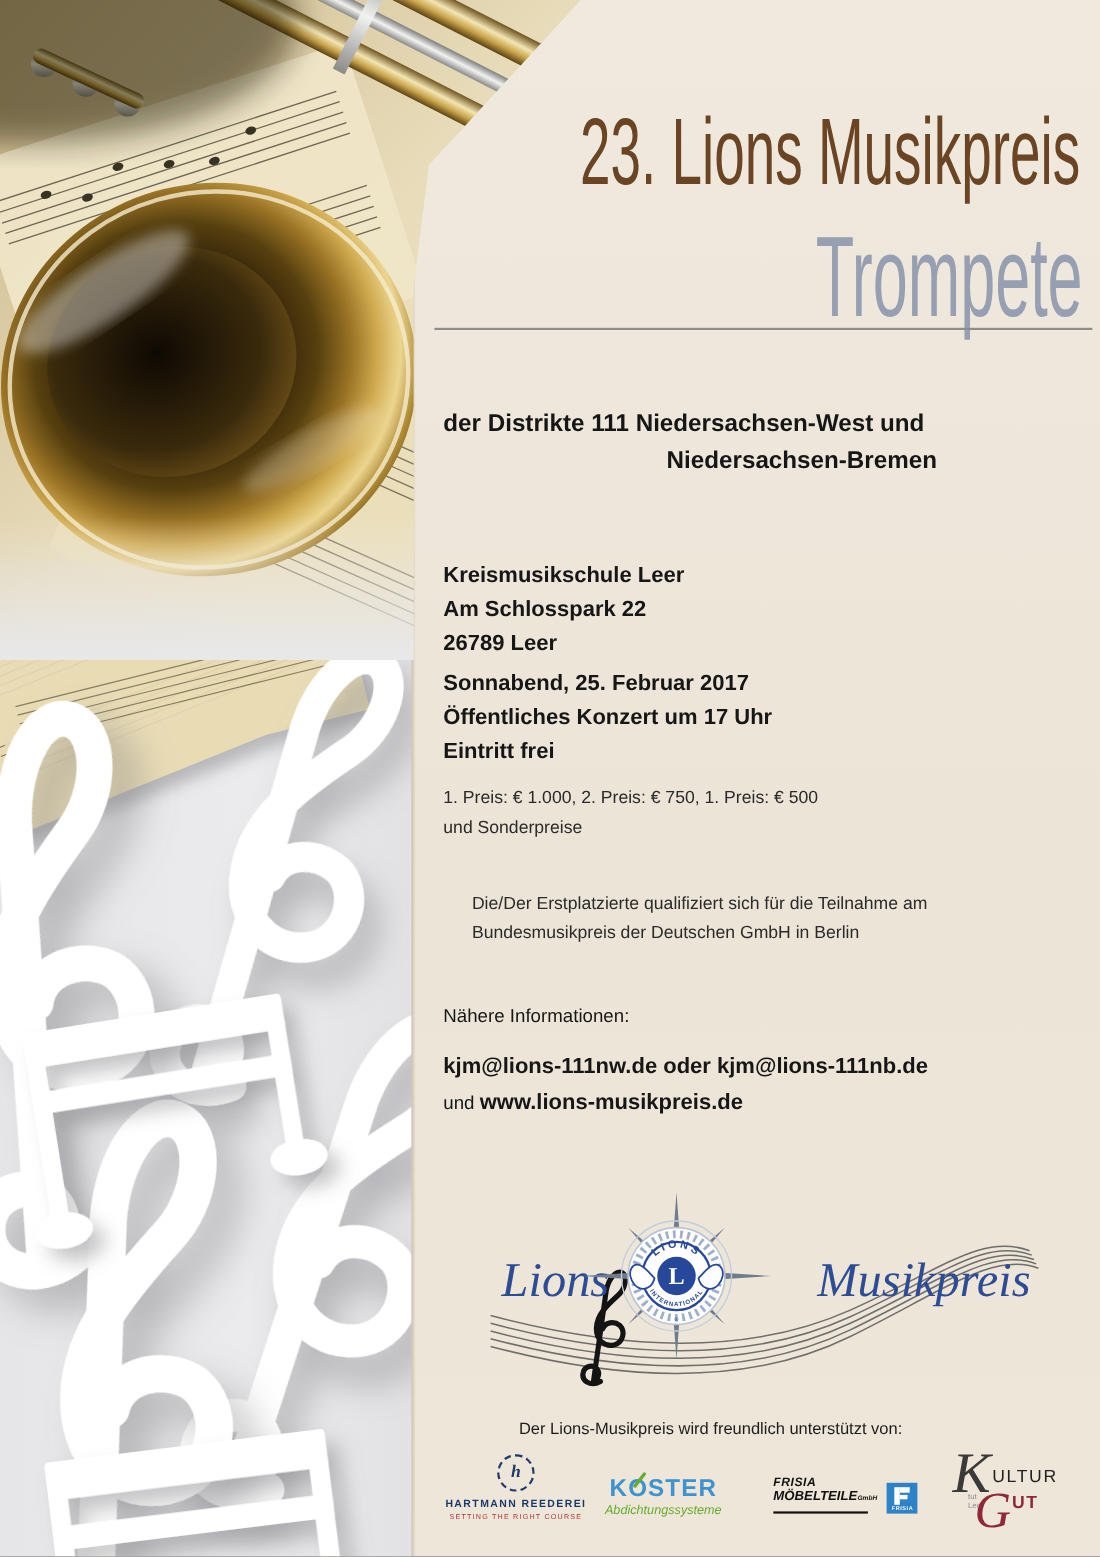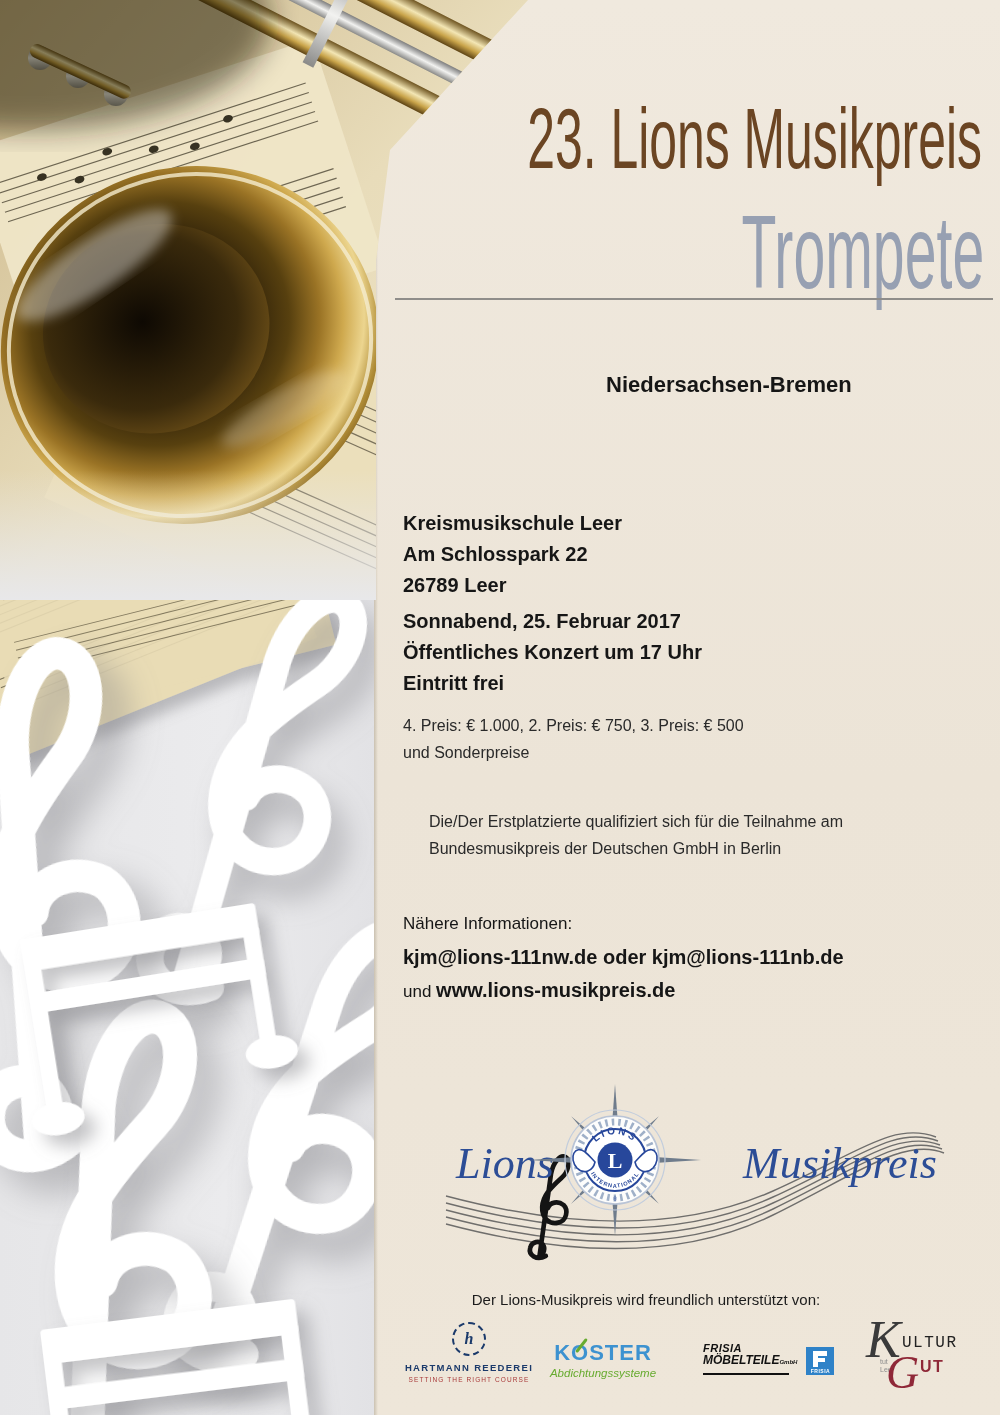--- a/index.html
+++ b/index.html
@@ -30,21 +30,21 @@
   
   .blk{position:absolute;left:403px;}
   .districts{top:368px;font-size:22px;font-weight:bold;line-height:33px;color:#161616;}
   .districts .l2{margin-left:203px;}
   .venue{top:492px;font-size:20px;font-weight:bold;line-height:31px;color:#161616;margin-top:16px;}
   .event{top:606px;font-size:20px;font-weight:bold;line-height:31px;color:#161616;}
   .prizes{top:712px;font-size:16px;line-height:27px;color:#2a2a2a;}
   .qualif{top:808px;font-size:16px;line-height:27px;color:#2a2a2a;margin-left:26px;}
   .infoblk{top:914px;color:#161616;}
   .info-label{font-size:17px;}
-  .info-mails{font-size:20px;font-weight:bold;margin-top:12px;text-align:center;}
+  .info-mails{font-size:20px;font-weight:bold;margin-top:24px;text-align:center;}
   .info-web{font-size:17px;margin-top:10px;}
   .info-web .site{font-size:20px;font-weight:bold;}
   
   .lions-logo{position:absolute;left:438px;top:1078px;}
   .logo-word{font-family:"Liberation Serif",serif;font-style:italic;fill:#2c4d96;}
   
   .supp-head{position:absolute;left:402px;top:1291px;width:488px;text-align:center;
     font-size:15px;color:#1c1c1c;}
   .hartmann{position:absolute;left:403px;top:1322px;width:132px;text-align:center;color:#1b3a6b;}
   .hart-circ{width:30px;height:30px;margin:0 auto;border:2px dashed #1b3a6b;border-radius:50%;
@@ -66,21 +66,21 @@
   .fri-rule{margin-top:5px;width:86px;border-top:2px solid #111;}
   .fri-box{position:relative;width:28px;height:28px;background:#2e82c8;margin-left:9px;margin-top:0;}
   .fri-box .bar1{position:absolute;left:7px;top:4px;width:5px;height:16px;background:#fff;}
   .fri-box .bar2{position:absolute;left:12px;top:4px;width:9px;height:5px;background:#fff;}
   .fri-box .bar3{position:absolute;left:12px;top:11px;width:7px;height:4px;background:#fff;}
   .fri-box-label{position:absolute;left:0;bottom:1px;width:28px;text-align:center;
     font-size:5px;font-weight:bold;color:#fff;letter-spacing:.5px;}
   .kultur{position:absolute;left:858px;top:1316px;width:134px;height:96px;
     font-family:"Liberation Serif",serif;}
   .kul-k{position:absolute;left:8px;top:-6px;font-style:italic;font-size:52px;color:#3a3a3a;}
-  .kul-ultur{position:absolute;left:44px;top:18px;font-family:Liberation Mono, monospace;
+  .kul-ultur{position:absolute;left:44px;top:18px;font-family:Liberation Sans, sans-serif;
     font-size:16px;letter-spacing:1.5px;color:#222;}
   .kul-small{position:absolute;left:22px;top:42px;font-family:"Liberation Sans",sans-serif;
     font-size:7px;color:#8d8d8d;line-height:8px;}
   .kul-g{position:absolute;left:28px;top:30px;font-style:italic;font-size:46px;color:#8f2838;}
   .kul-ut{position:absolute;left:62px;top:42px;font-family:"Liberation Sans",sans-serif;
     font-size:16px;letter-spacing:1.5px;color:#8f2838;font-weight:bold;}
 </style>
 </head>
 <body>
 
@@ -266,37 +266,38 @@
     <rect x="0" y="470" width="528" height="130" fill="url(#fadeG)"></rect>
   </svg>
 
   <div class="title-wrap">
     <div class="title-main">23. Lions Musikpreis</div>
     <div class="title-sub">Trompete</div>
   </div>
   <div class="title-rule"></div>
 
   <div class="blk districts">
+    <div>der Distrikte 111 Niedersachsen-West und</div>
     <div class="l2">Niedersachsen-Bremen</div>
   </div>
 
   <div class="blk venue">
     <div>Kreismusikschule Leer</div>
     <div>Am Schlosspark 22</div>
     <div>26789 Leer</div>
   </div>
 
   <div class="blk event">
     <div>Sonnabend, 25. Februar 2017</div>
     <div>Öffentliches Konzert um 17 Uhr</div>
     <div>Eintritt frei</div>
   </div>
 
   <div class="blk prizes">
-    <div>4. Preis: € 1.000, 2. Preis: € 750, 3. Preis: € 500</div>
+    <div>1. Preis: € 1.000, 2. Preis: € 750, 1. Preis: € 500</div>
     <div>und Sonderpreise</div>
   </div>
 
   <div class="blk qualif">
     <div>Die/Der Erstplatzierte qualifiziert sich für die Teilnahme am</div>
     <div>Bundesmusikpreis der Deutschen GmbH in Berlin</div>
   </div>
 
   <div class="blk infoblk">
     <div class="info-label">Nähere Informationen:</div>

